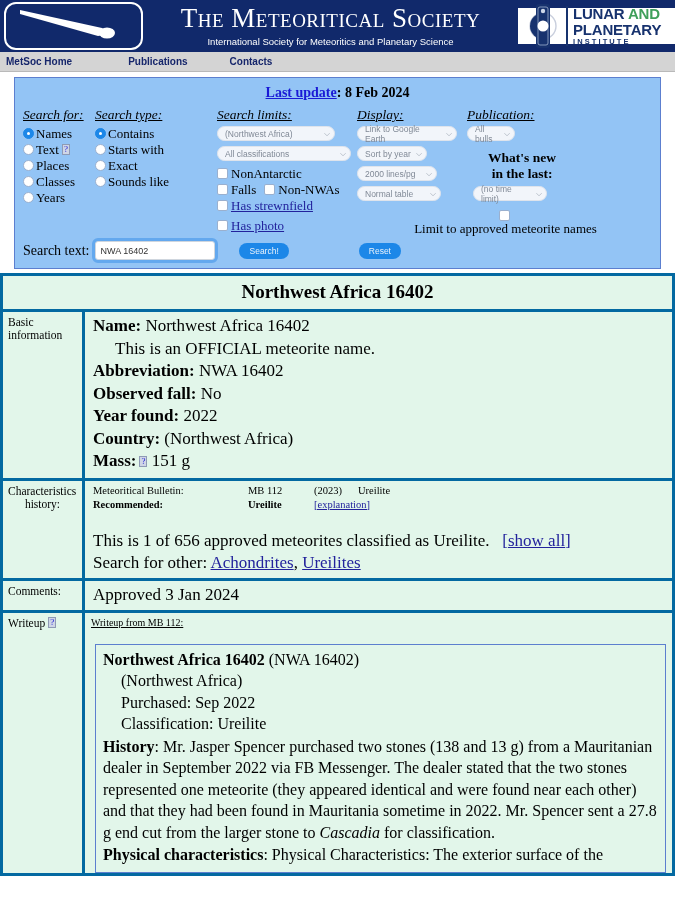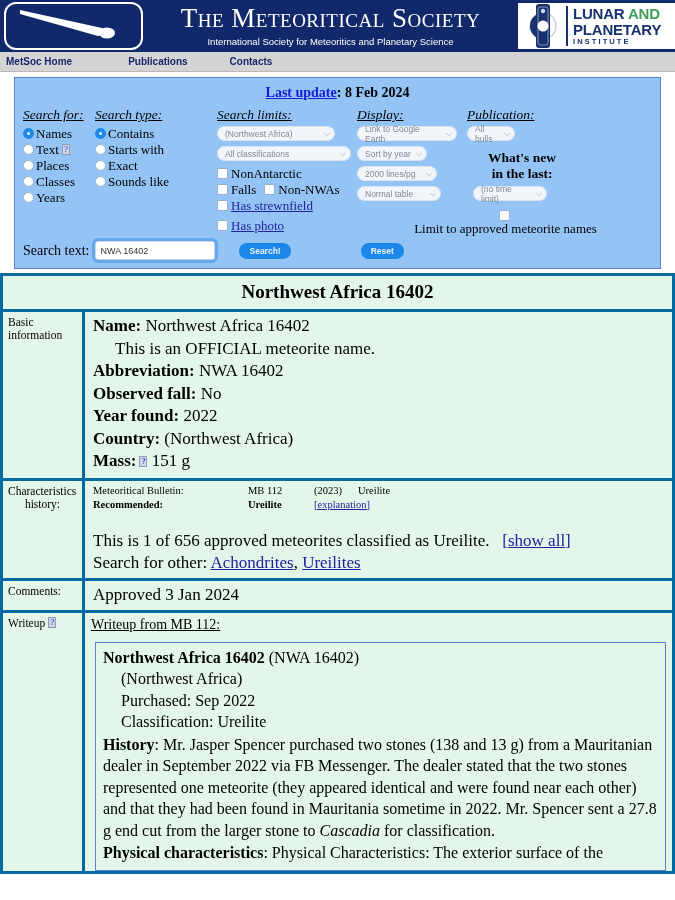--- a/index.html
+++ b/index.html
@@ -54,21 +54,21 @@
   }
   .society-title .line2 {
     font-family: "Liberation Sans", sans-serif;
     font-size: 9.5px;
     margin-top: 5px;
     white-space: nowrap;
   }
   .lpi-logo {
     flex: 0 0 auto;
     width: 157px;
-    height: 46px;
+    height: 36px;
     background: #ffffff;
     display: flex;
     align-items: center;
     padding-left: 3px;
     box-sizing: border-box;
   }
   .lpi-mark {
     width: 44px;
     height: 48px;
     flex: 0 0 auto;
@@ -242,21 +242,21 @@
     white-space: nowrap;
     flex-direction: column;
   }
   .btn {
     display: inline-block;
     background: #1c87e8;
     color: #e8f2fc;
     border-radius: 9px;
     font-family: "Liberation Sans", sans-serif;
     font-size: 8.5px;
-    font-weight: bold;
+    font-weight: normal;
     padding: 3px 10px;
     text-align: left;
   }
   .bottom-row {
     display: flex;
     align-items: center;
     margin-top: 4px;
   }
   .st-label { font-size: 14px; margin-right: 6px; }
   .st-input {
@@ -308,25 +308,25 @@
   .cls-small .lbl { font-weight: bold; }
   .cls-row { display: flex; }
   .cls-row .c1 { width: 155px; }
   .cls-row .c2 { width: 66px; font-weight: bold; }
   .cls-big { font-size: 17px; line-height: 22px; margin-top: 18px; }
   .cls-big a { color: #22229c; text-decoration: underline; }
 
   .comments-body { font-size: 17px; line-height: 22px; padding: 3px 5px 4px 8px !important; }
 
   .writeup-head {
-    font-size: 14px;
+    font-size: 10px;
     text-decoration: underline;
     color: #000;
     display: block;
-    margin: 2px 0 9px 2px;
+    margin: 2px 0 16px 2px;
   }
   .writeup-box {
     border: 1px solid #5c7fcf;
     background: #e2f6ea;
     margin: 0 2px 0 6px;
     padding: 4px 7px 6px 7px;
     font-size: 16px;
     line-height: 21.5px;
   }
   .wb-sub { display: block; padding-left: 18px; }

